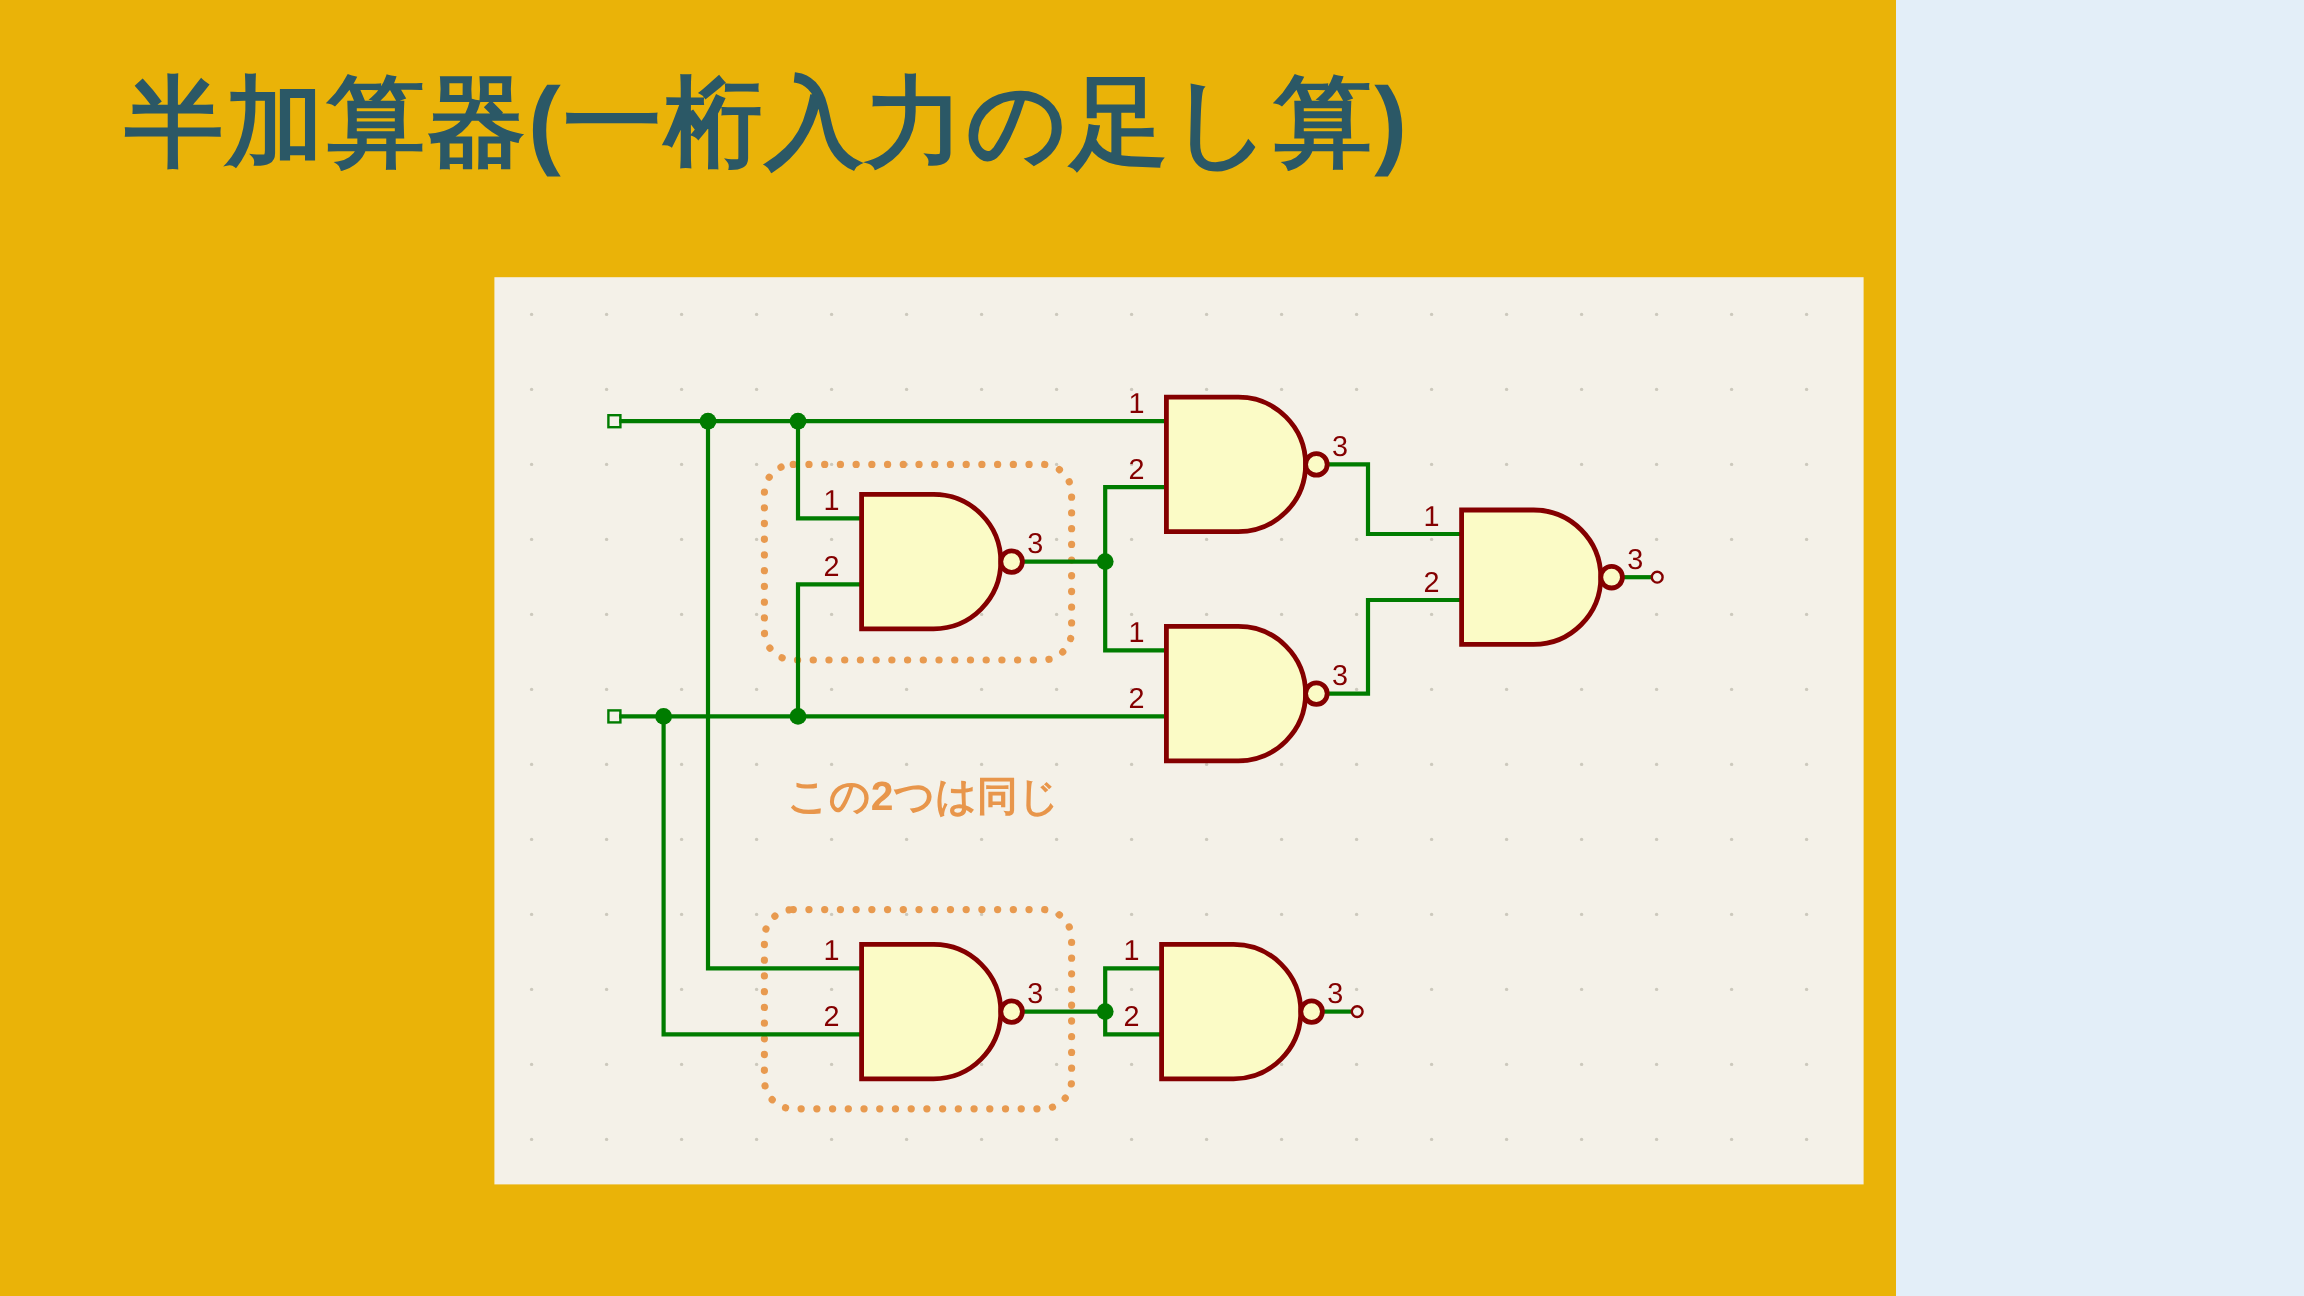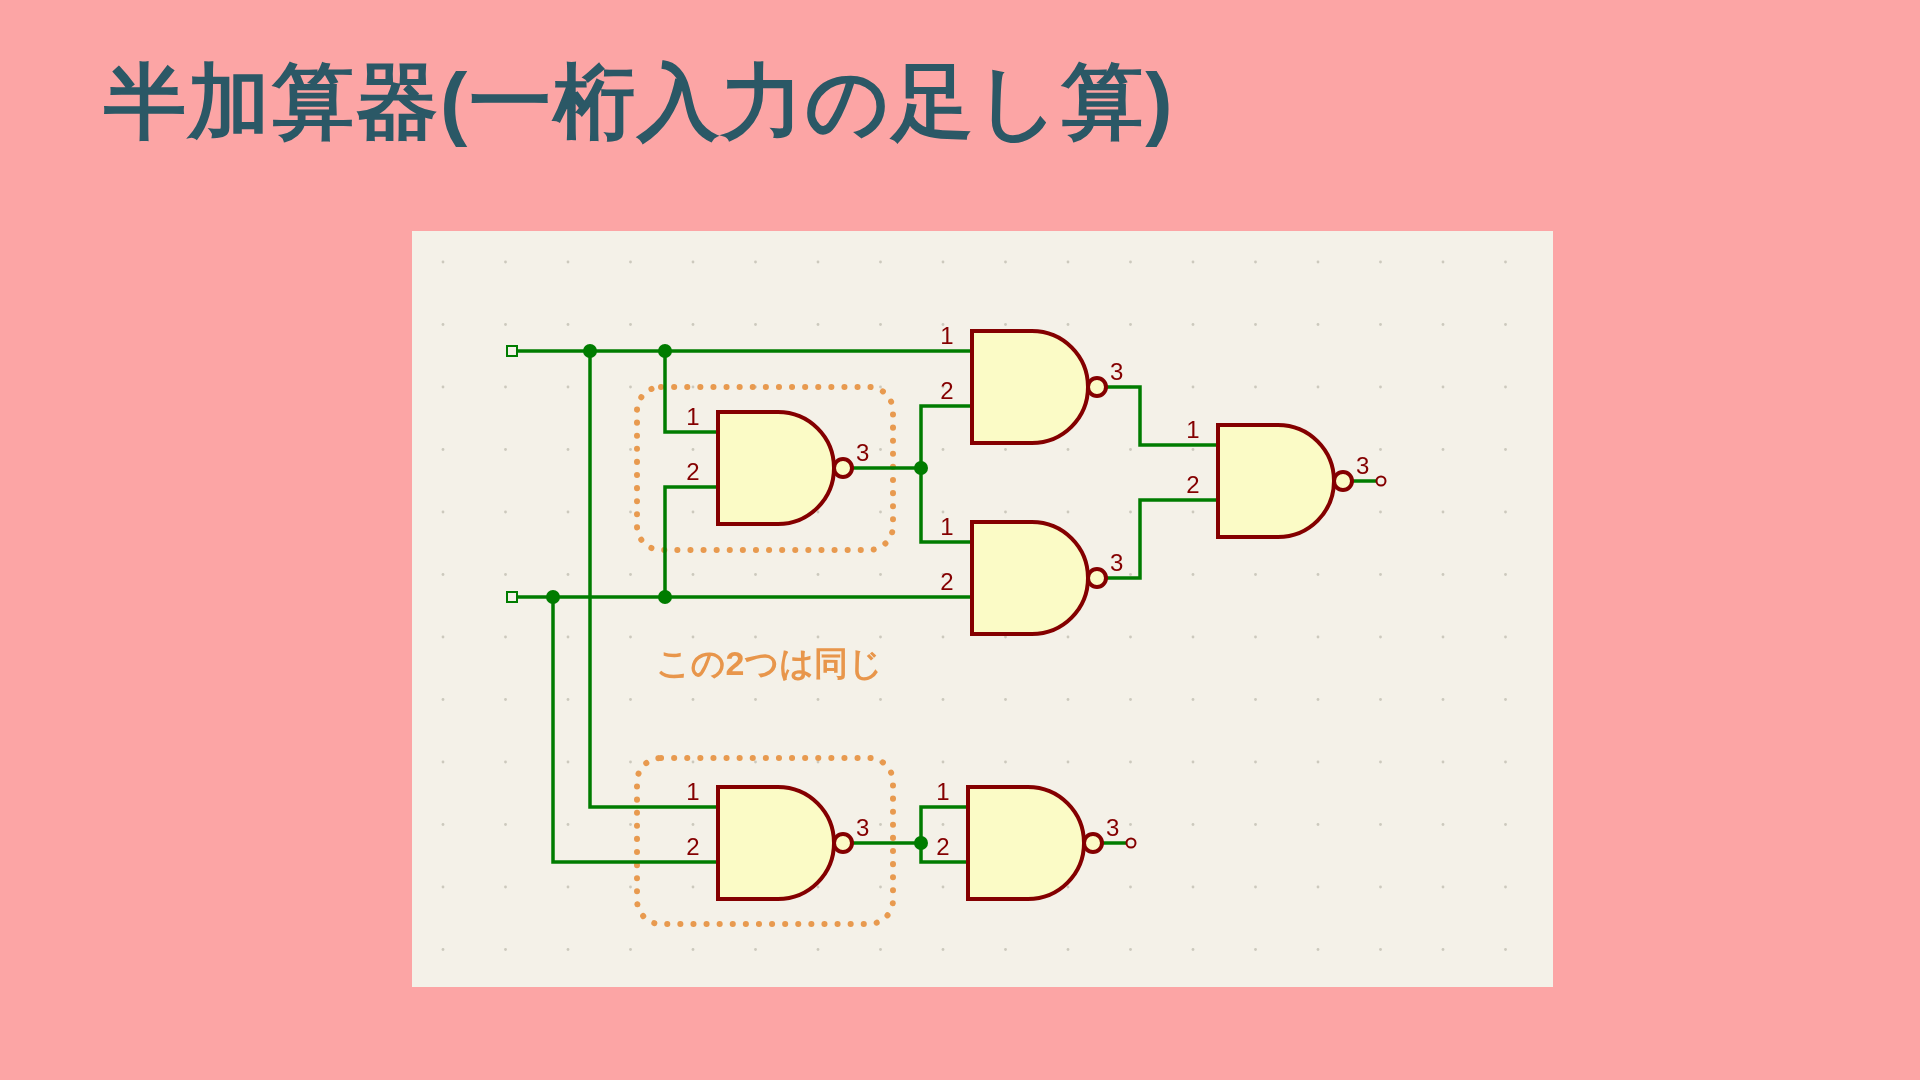--- a/index.html
+++ b/index.html
@@ -1,18 +1,18 @@
 <!DOCTYPE html>
 <html><head>
 <meta charset="utf-8">
 <style>
   html,body{margin:0;padding:0;background:#e3eef8;}
   .slide{
-    position:relative;width:1920px;height:1080px;overflow:hidden;
-    background:#fca5a5;font-family:"Liberation Sans",sans-serif;
+    position:relative;width:1580px;height:1080px;overflow:hidden;
+    background:#eab308;font-family:"Liberation Sans",sans-serif;
   }
   .title{
     position:absolute;left:104px;top:48px;margin:0;
     font-size:82px;font-weight:800;color:#2b5866;letter-spacing:2px;
   }
   .panel{
     position:absolute;left:412px;top:231px;width:1141px;height:756px;
     background:#f4f1e8;
   }
   .panel svg{display:block;width:100%;height:100%;}

